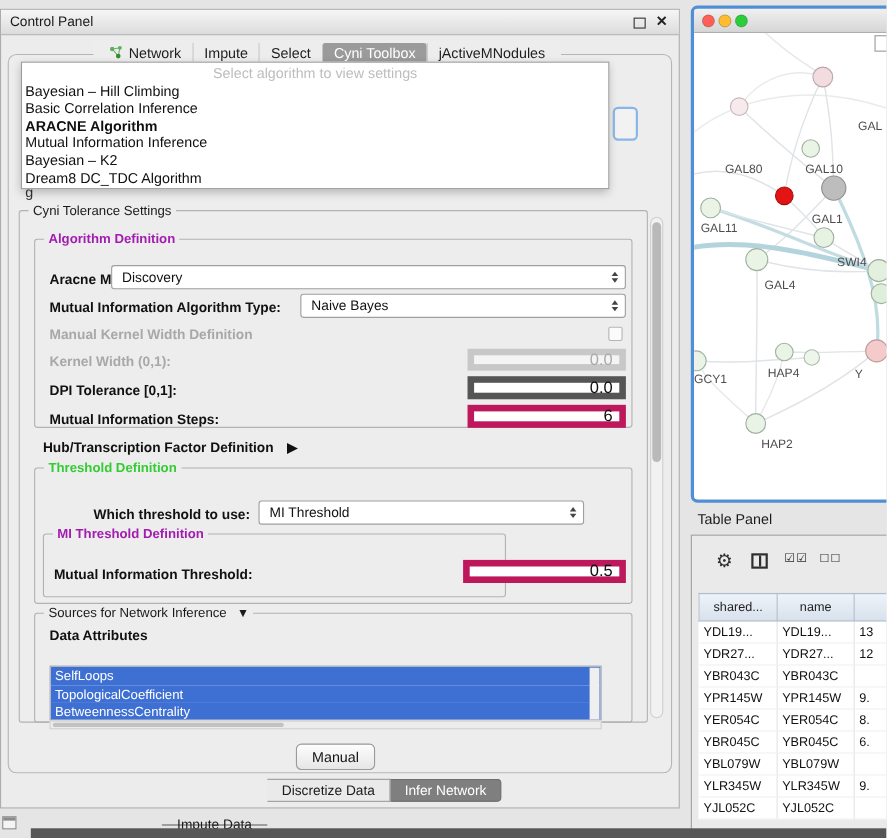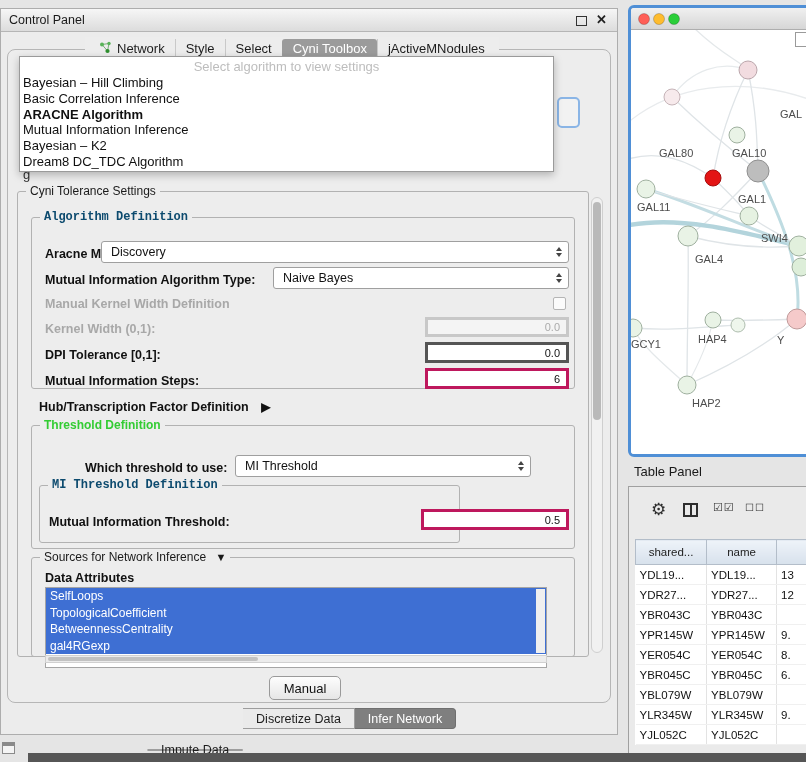--- a/index.html
+++ b/index.html
@@ -25,31 +25,31 @@
   .dd-popup{position:absolute;left:18px;top:47px;width:535px;height:116px;background:#fff;border:1px solid #9a9a9a;box-shadow:0 3px 8px rgba(0,0,0,0.25);z-index:50;box-sizing:border-box;padding-top:1px;}
   .dd-placeholder{font-size:13px;color:#bdbdbd;text-align:center;line-height:17px;}
   .dd-item{font-size:13px;color:#101010;line-height:15.8px;padding-left:3px;white-space:nowrap;}
   .dd-item.bold{font-weight:bold;}
   .blue-frag{position:absolute;left:556px;top:88px;width:19px;height:27px;background:#f2f2f2;border:2px solid #8ab5e6;border-radius:5px;z-index:5;}
   .obscured{position:absolute;left:22px;top:158px;font-size:13px;color:#333;z-index:1;}
 
   
   .group{position:absolute;border:1px solid #b2b2b2;border-radius:3px;box-sizing:border-box;}
   .gtitle{position:absolute;top:-8px;left:8px;background:#ededed;padding:0 4px;font-size:12px;color:#1a1a1a;white-space:nowrap;}
-  .gtitle.blue{color:#0c4a6e;font-weight:bold;font-family:Liberation Mono, monospace;}
+  .gtitle.blue{color:#a21caf;font-weight:bold;}
   .gtitle.green{color:#33cc33;font-weight:bold;}
   .flabel{position:absolute;font-weight:bold;font-size:12.5px;color:#111;white-space:nowrap;}
   .flabel.dis{color:#a8a8a8;}
 
   .combo{position:absolute;height:22px;background:#fff;border:1px solid #9f9f9f;border-radius:3px;font-size:12.5px;display:flex;align-items:center;padding-left:9px;box-sizing:border-box;color:#111;}
   .combo .arrows{position:absolute;right:6px;top:5px;display:flex;flex-direction:column;align-items:center;}
   .arr-up{width:0;height:0;border-left:3.5px solid transparent;border-right:3.5px solid transparent;border-bottom:4.5px solid #444;margin-bottom:2px;}
   .arr-dn{width:0;height:0;border-left:3.5px solid transparent;border-right:3.5px solid transparent;border-top:4.5px solid #444;}
 
-  .tfield{position:absolute;background:#fff;border:3px solid #be185d;font-size:11px;display:flex;align-items:center;justify-content:flex-end;padding-right:6px;box-sizing:border-box;color:#111;}
+  .tfield{position:absolute;background:#fff;border:6px solid #be185d;font-size:15px;display:flex;align-items:center;justify-content:flex-end;padding-right:6px;box-sizing:border-box;color:#111;}
   .tfield.dis{background:#f4f4f4;color:#ababab;border-color:#c8c8c8;}
   .tfield.dark{border-color:#555;}
 
   .checkbox{position:absolute;width:13px;height:13px;border:1px solid #b5b5b5;background:#fbfbfb;border-radius:2px;box-sizing:border-box;}
 
   .vscroll{position:absolute;width:12px;background:#f1f1f1;border:1px solid #cfcfcf;border-radius:6px;box-sizing:border-box;}
   .vthumb{position:absolute;left:1px;width:8px;background:#b9b9b9;border-radius:5px;}
 
   .attr-list{position:absolute;background:#fff;border:1px solid #a5a5a5;box-sizing:border-box;overflow:hidden;}
   .attr-item{font-size:12px;line-height:16.5px;padding-left:4px;color:#111;white-space:nowrap;}
@@ -112,21 +112,21 @@
           <svg width="13" height="13" viewBox="0 0 13 13">
             <path d="M3,3.5 L10,2.5 L8.5,10 Z" fill="none" stroke="#79ab79" stroke-width="1"></path>
             <circle cx="3" cy="3.5" r="2" fill="#58b257"></circle>
             <circle cx="10" cy="2.5" r="1.7" fill="#58b257"></circle>
             <circle cx="8.5" cy="10" r="2.1" fill="#2f8f2f"></circle>
           </svg>
         </span>
         <span>Network</span>
       </span>
       <span class="tab">
-          <span>Style</span>
+          <span>Impute</span>
         </span>
       <span class="tab">
           <span>Select</span>
         </span>
       <span class="tab selected">
           <span>Cyni Toolbox</span>
         </span>
       <span class="tab">
           <span>jActiveMNodules</span>
         </span>
@@ -221,21 +221,21 @@
     </div>
 
     <div class="group" style="left:30px;top:548px;width:544px;height:100px;">
       <span class="gtitle">
         <span>Sources for Network Inference</span>
         <span style="margin-left:6px;font-size:11px;">▼</span>
       </span>
     </div>
     <span class="flabel" style="left:44px;top:562px;">Data Attributes</span>
 
-    <div class="attr-list" style="left:44px;top:578px;width:502px;height:81px;">
+    <div class="attr-list" style="left:44px;top:596px;width:502px;height:50px;">
       <div class="attr-item selected">SelfLoops</div>
       <div class="attr-item selected">TopologicalCoefficient</div>
       <div class="attr-item selected">BetweennessCentrality</div>
       <div class="attr-item selected">gal4RGexp</div>
       <div class="list-vscroll"></div>
     </div>
     <div class="hscroll" style="left:44px;top:646px;width:502px;">
       <div class="hthumb"></div>
     </div>
 

